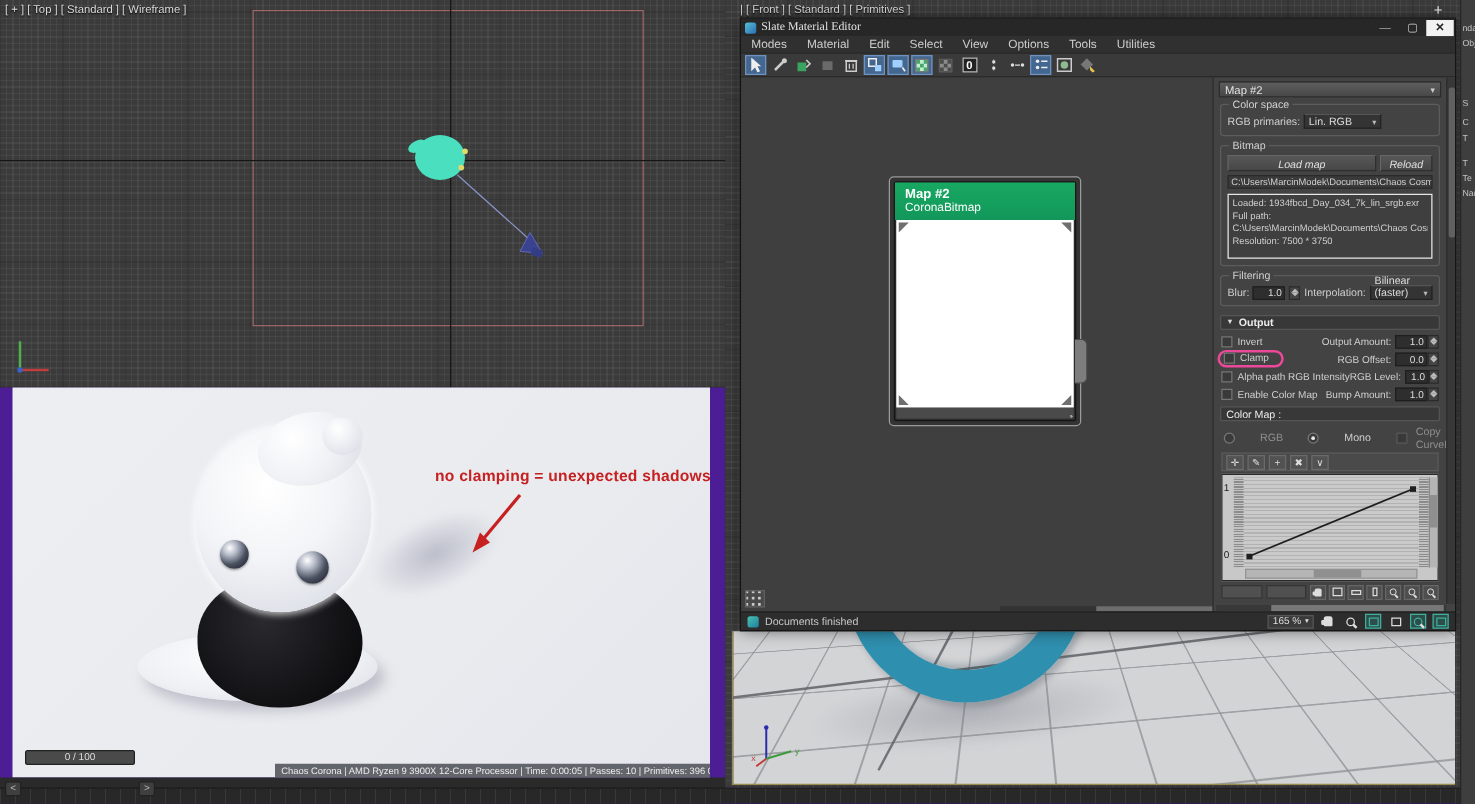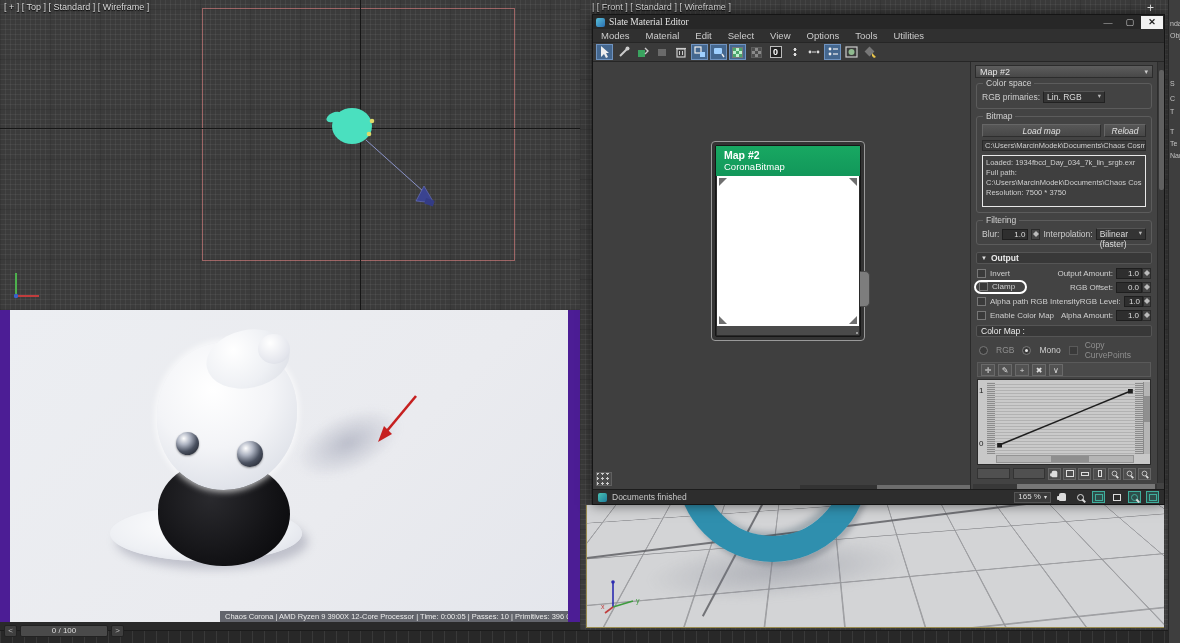--- a/index.html
+++ b/index.html
@@ -47,21 +47,21 @@
   .shadow-streak { position:absolute; left:282px; top:104px; width:112px; height:58px; transform:rotate(-24deg); border-radius:50%;
     background:radial-gradient(closest-side, rgba(148,152,172,.55), rgba(148,152,172,0)); filter:blur(3px); }
   .annotation { position:absolute; left:338px; top:64px; font-size:12.5px; font-weight:bold; color:#c62020; letter-spacing:.2px; white-space:nowrap; }
   .anno-arrow { position:absolute; left:362px; top:80px; }
   .stats-bar { position:absolute; left:210px; top:301px; height:11px; line-height:11px; padding:0 5px;
     background:#63656c; color:#ececec; font-size:7.5px; white-space:nowrap; }
   
   #strip-left { position:absolute; left:0; top:622px; width:580px; height:21px; background:#2a2a2a; }
   #trackbar { position:absolute; left:0; top:630px; width:1168px; height:13px; background:#282828;
     background-image:repeating-linear-gradient(90deg, rgba(255,255,255,.08) 0 1px, transparent 1px 12px); border-top:1px solid #1c1c1c; }
-  .tslider { position:absolute; left:20px; top:625px; width:88px; height:12px; background:#4a4a4a; border:1px solid #222;
+  .tslider { position:absolute; left:20px; top:600px; width:88px; height:12px; background:#4a4a4a; border:1px solid #222;
     border-radius:2px; font-size:8px; color:#ddd; text-align:center; line-height:10px; z-index:6; }
   .tbtn { position:absolute; top:625px; width:13px; height:12px; background:#3f3f3f; border:1px solid #222; border-radius:2px;
     color:#bbb; font-size:8px; text-align:center; line-height:10px; z-index:6; }
   #tprev { left:4px; } #tnext { left:111px; }
   
   .shaded-vp { position:absolute; left:6px; top:505px; width:578px; height:123px; background:#d3d4d6; overflow:hidden;
     border-left:1px solid #9a8c4e; border-bottom:1px solid #9a8c4e; }
   .persp-grid { position:absolute; left:-80px; top:-120px; width:760px; height:330px; opacity:.55;
     background-image:
       repeating-linear-gradient(90deg, rgba(95,95,100,.8) 0 1px, transparent 1px 46px),
@@ -126,21 +126,21 @@
   .vscroll { position:absolute; right:0; top:0; bottom:6px; width:7px; background:#383838; border-left:1px solid #2d2d2d; }
   .vscroll .thumb { position:absolute; top:8px; left:1px; width:5px; height:120px; background:#606060; border-radius:2px; }
   .hscroll { position:absolute; bottom:0; left:2px; right:7px; height:5px; background:#383838; }
   .hscroll .thumb { position:absolute; right:2px; width:75%; height:100%; background:#777; }
   .selector { margin:3px 4px 5px; height:13px; background:linear-gradient(#5d5d5d,#484848); border:1px solid #2c2c2c;
     display:flex; align-items:center; padding:0 4px; font-size:9px; color:#e4e4e4; }
   .selector .arrow { margin-left:auto; font-size:7px; color:#ccc; }
   .grp { border:1px solid #5c5c5c; border-radius:3px; margin:5px 5px 7px; padding:7px 5px 5px; position:relative; }
   .grp-legend { position:absolute; top:-6px; left:6px; background:#434343; padding:0 3px; font-size:8.5px; color:#d2d2d2; }
   .row { display:flex; align-items:center; gap:3px; }
-  .dd { background:#343434; border:1px solid #222; border-top-color:#555; height:12px; display:flex; align-items:flex-start; padding:0 3px; color:#ddd; }
+  .dd { background:#343434; border:1px solid #222; border-top-color:#555; height:12px; display:flex; align-items:flex-end; padding:0 3px; color:#ddd; }
   .dd .arrow { margin-left:auto; font-size:6.5px; padding-left:4px; color:#bbb; }
   .btn { background:linear-gradient(#575757,#474747); border:1px solid #666; border-bottom-color:#2e2e2e; border-right-color:#2e2e2e;
     height:13px; color:#e0e0e0; font-size:8.5px; display:flex; align-items:center; justify-content:center;font-style:italic; }
   .pathbox { margin-top:3px; background:#3a3a3a; border:1px solid #2a2a2a; height:11px; line-height:10px; font-size:7.5px;
     color:#cfcfcf; white-space:nowrap; overflow:hidden; padding:0 2px; }
   .infobox { margin-top:4px; border:1px solid #e8e8e8; background:#3f3f3f; padding:2px 3px; font-size:7.5px; line-height:10px; height:52px; overflow:hidden; }
   .infobox div { white-space:nowrap; overflow:hidden; }
   .val { width:26px; height:11px; background:#2e2e2e; border:1px solid #1e1e1e; color:#ddd; font-size:8px; text-align:right; padding-right:2px; line-height:10px; }
   .spin { width:9px; height:11px; display:flex; flex-direction:column; justify-content:space-between; padding:1.5px 0; background:#454545; border:1px solid #2a2a2a; align-items:center; }
   .spin i { width:0; height:0; border-style:solid; display:block; }
@@ -148,22 +148,22 @@
   .spin .dn { border-width:3.5px 3px 0 3px; border-color:#bbb transparent transparent transparent; }
   .rollout-head { margin:4px 5px 3px; height:12px; background:#383838; border:1px solid #555; border-radius:2px;
     display:flex; align-items:center; gap:4px; padding:0 4px; font-size:8.5px; font-weight:bold; color:#ececec; }
   .rollout-head .mark { font-size:6px; color:#ddd; }
   .out-grid { margin:1px 6px 4px; display:flex; flex-direction:column; gap:2px; }
   .out-row { display:flex; align-items:center; height:12px; }
   .cb { width:9px; height:9px; background:#3a3a3a; border:1px solid #777; margin-right:4px; flex:0 0 auto; }
   .cb.dim { border-color:#5a5a5a; }
   .cb-label { font-size:8px; color:#cfcfcf; white-space:nowrap; }
   .out-row .rlabel { margin-left:auto; font-size:8px; color:#cfcfcf; padding-right:3px; white-space:nowrap; }
-  .clamp-ring { display:flex; align-items:center; border:2px solid #ffffff; border-radius:8px; padding:0 10px 1px 3px; margin-left:-3px; }
-  .cmap-row { display:flex; align-items:center; margin:3px 8px 2px; gap:8px; }
+  .clamp-ring { display:flex; align-items:center; border:2px solid #ec4899; border-radius:8px; padding:0 10px 1px 3px; margin-left:-3px; }
+  .cmap-row { display:flex; align-items:center; margin:3px 8px 2px; gap:20px; }
   .rad { width:9px; height:9px; border-radius:50%; background:#3a3a3a; border:1px solid #777; position:relative; flex:0 0 auto; }
   .rad.on::after { content:""; position:absolute; left:2px; top:2px; width:3px; height:3px; border-radius:50%; background:#e8e8e8; }
   .dimtext { color:#8f8f8f; }
   .curve-tools { margin:2px 6px; height:15px; background:#4a4a4a; border:1px solid #5a5a5a; display:flex; align-items:center; gap:3px; padding:0 3px; }
   .ct-btn { width:14px; height:12px; background:#525252; border:1px solid #6a6a6a; color:#ddd; font-size:8px; line-height:11px; text-align:center; }
   .graph-wrap { margin:1px 6px 0; height:86px; background:#c8c8c8; border:1px solid #2a2a2a; display:flex; position:relative; }
   .g-labels { width:9px; position:relative; font-size:8px; color:#222; }
   .g-labels .y1 { position:absolute; left:1px; top:6px; }
   .g-labels .y0 { position:absolute; left:1px; bottom:16px; }
   .g-hatch { width:8px; margin:2px 0 10px; background:repeating-linear-gradient(0deg, #8c8c8c 0 1px, #c2c2c2 1px 2px); }
@@ -218,36 +218,37 @@
 
   <div id="render">
     <div class="shadow-streak"></div>
     <div class="plate"></div>
     <div class="body-fuzz"></div>
     <div class="head-fuzz"></div>
     <div class="hat"></div>
     <div class="pompom"></div>
     <div class="eye l"></div>
     <div class="eye r"></div>
+    <div class="annotation">no clamping = unexpected shadows</div>
     <svg class="anno-arrow" width="52" height="58">
       <defs></defs>
       <line x1="44" y1="6" x2="14" y2="42" stroke="#c62020" stroke-width="2.6"></line>
       <polygon points="6,52 20,44 12,36" fill="#c62020"></polygon>
     </svg>
     <div class="stats-bar">Chaos Corona | AMD Ryzen 9 3900X 12-Core Processor | Time: 0:00:05 | Passes: 10 | Primitives: 396 006 | Rays/s: 11 515 568</div>
   </div>
 
   <div id="strip-left"></div>
   <div id="trackbar"></div>
   <div class="tbtn" id="tprev">&lt;</div>
   <div class="tslider">0 / 100</div>
   <div class="tbtn" id="tnext">&gt;</div>
 
   <div id="vp-front" class="wire-vp">
-    <div class="vp-label" style="left:12px">| [ Front ] [ Standard ] [ Wireframe ]</div>
+    <div class="vp-label" style="left:12px">| [ Front ] [ Standard ] [ Primitives ]</div>
     <div class="plus-btn">+</div>
     <div class="shaded-vp">
       <div class="persp-grid"></div>
       <div class="grid-major-1"></div>
       <div class="grid-major-2"></div>
       <div class="ring-shadow"></div>
       <div class="torus"></div>
       <svg class="mini-tripod" width="46" height="40">
         <line x1="14" y1="32" x2="14" y2="8" stroke="#2b2bb0" stroke-width="1.6"></line>
         <circle cx="14" cy="7" r="1.8" fill="#2b2bb0"></circle>
@@ -484,21 +485,21 @@
             <span class="rlabel">RGB Level:</span>
             <div class="val">1.0</div>
             <div class="spin">
                 <i class="up"></i>
                 <i class="dn"></i>
               </div>
           </div>
           <div class="out-row">
             <div class="cb"></div>
             <span class="cb-label">Enable Color Map</span>
-            <span class="rlabel">Alpha Amount:</span>
+            <span class="rlabel">Bump Amount:</span>
             <div class="val">1.0</div>
             <div class="spin">
                 <i class="up"></i>
                 <i class="dn"></i>
               </div>
           </div>
         </div>
 
         <div class="rollout-head" style="font-weight:normal">
           <span>Color Map :</span>

